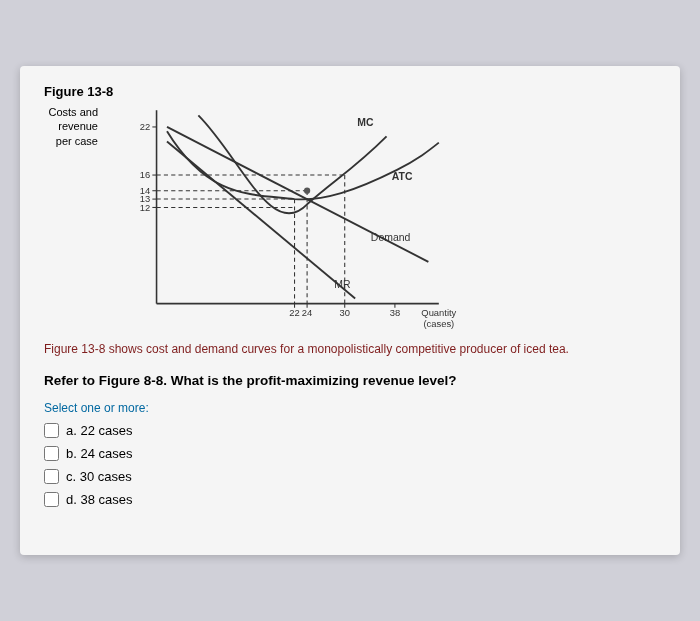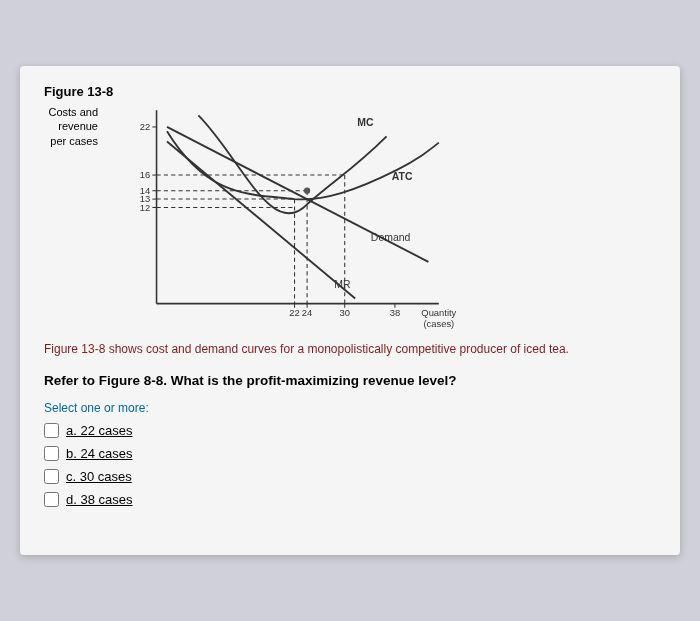--- a/index.html
+++ b/index.html
@@ -55,21 +55,20 @@
     .select-label {
       font-size: 12px;
       color: #0369a1;
       margin-bottom: 8px;
     }
     .option {
       display: flex;
       align-items: flex-start;
       margin-bottom: 8px;
       font-size: 13px;
-      text-decoration: underline;
     }
     .option input[type="checkbox"] {
       width: 15px;
       height: 15px;
       margin-right: 7px;
       flex-shrink: 0;
     }
   </style>
 </head>
 <body>
@@ -77,21 +76,21 @@
 <div class="card">
 
   <div class="figure-title">Figure 13-8</div>
 
   <div class="chart-area">
 
     <div style="display:flex; flex-direction:column; align-items:flex-end; width:58px; padding-right:4px; font-size:11px; line-height:1.3; flex-shrink:0;">
       <div style="text-align:right;">
         <span style="white-space:pre-line; font-size:11px;">Costs and
 revenue
-per cases</span>
+per case</span>
       </div>
     </div>
 
     <div class="chart-container">
       <svg class="chart-svg" viewBox="0 0 320 220" xmlns="http://www.w3.org/2000/svg">
 
         <line x1="40" y1="5" x2="40" y2="190" stroke="#333" stroke-width="1.5"></line>
 
         <line x1="40" y1="190" x2="310" y2="190" stroke="#333" stroke-width="1.5"></line>
 

